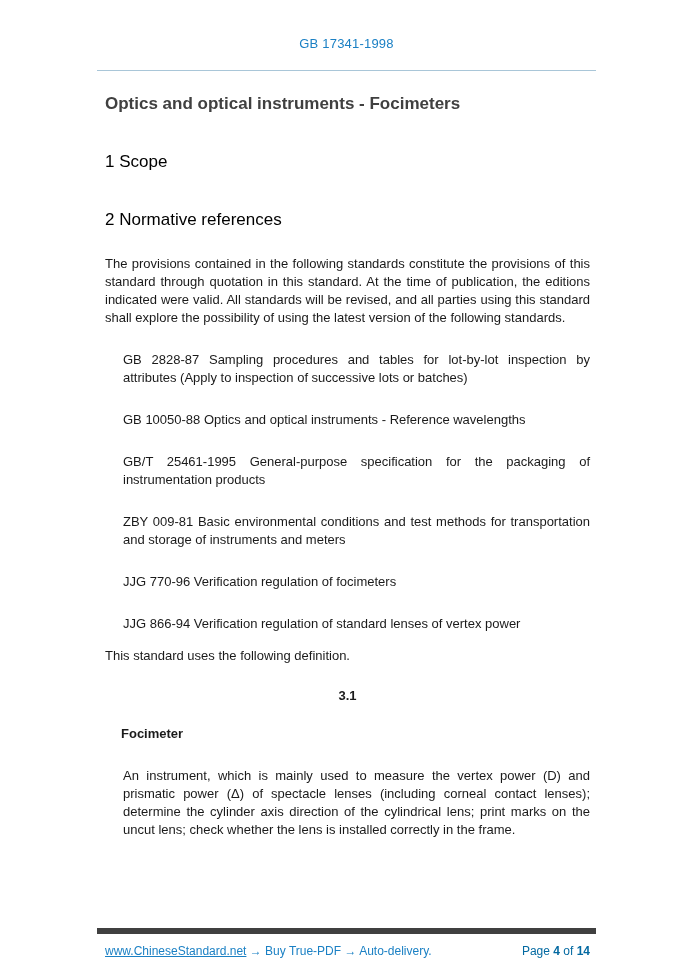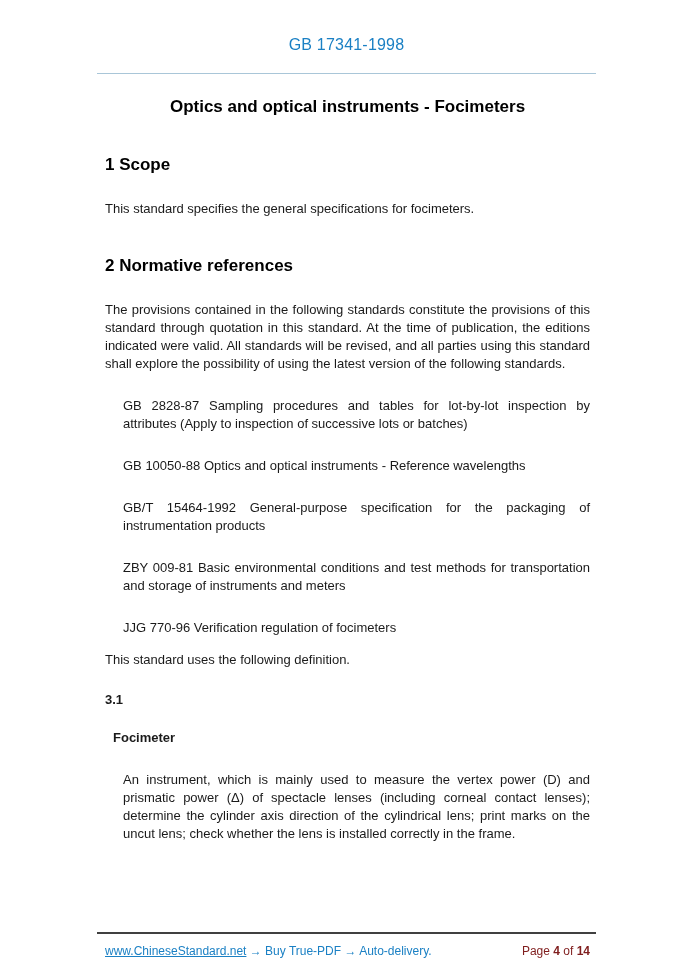--- a/index.html
+++ b/index.html
@@ -14,108 +14,109 @@
   .page {
     width: 693px;
     height: 980px;
     background: #ffffff;
     position: relative;
     overflow: hidden;
   }
   .doc-header { padding-top: 36px; text-align: center; }
   .doc-number {
     color: #1b80c4;
-    font-size: 16px;
+    font-size: 13px;
     letter-spacing: 0.2px;
   }
   .rule {
     border: none;
     border-top: 1px solid #a9c6d8;
     margin: 19px 97px 0 97px;
     height: 0;
   }
   .content { padding: 0 103px 0 105px; }
   .title {
-    text-align: center;
+    text-align: left;
     font-size: 17px;
     font-weight: bold;
-    color: #000000;
+    color: #404040;
     margin-top: 23px;
   }
   h2.section-heading {
     font-size: 17px;
-    font-weight: bold;
+    font-weight: normal;
     color: #000000;
     margin: 38px 0 25px 0;
   }
   p {
     font-size: 13px;
     line-height: 18px;
     margin-top: 14px;
     color: #1a1a1a;
   }
   p.justify { text-align: justify; }
   p.ref {
     margin-left: 18px;
     margin-top: 24px;
   }
   p.subnum {
     font-weight: bold;
     margin-top: 22px;
+    text-align: center;
   }
   p.term {
     font-weight: bold;
-    margin-left: 8px;
+    margin-left: 16px;
     margin-top: 20px;
   }
   .doc-footer {
     position: absolute;
     left: 97px;
     right: 97px;
     bottom: 22px;
-    border-top: 2px solid #404040;
+    border-top: 6px solid #404040;
     padding: 10px 6px 0 8px;
     display: flex;
     justify-content: space-between;
     align-items: flex-end;
     font-size: 12px;
   }
   .footer-left { color: #1b80c4; }
   .footer-link {
     color: #1b80c4;
     text-decoration: underline;
     cursor: pointer;
   }
   .footer-text { color: #1b80c4; }
-  .footer-right { color: #7f1d1d; }
+  .footer-right { color: #0369a1; }
   .footer-right .bold { font-weight: bold; }
 </style>
 </head>
 <body>
 
 <div class="page">
 
   <div class="doc-header">
     <div class="doc-number">GB 17341-1998</div>
     <div class="rule"></div>
   </div>
 
   <div class="content">
     <h1 class="title">Optics and optical instruments - Focimeters</h1>
 
     <h2 class="section-heading">1 Scope</h2>
-    <p>This standard specifies the general specifications for focimeters.</p>
 
     <h2 class="section-heading">2 Normative references</h2>
     <p class="justify">The provisions contained in the following standards constitute the provisions of this standard through quotation in this standard. At the time of publication, the editions indicated were valid. All standards will be revised, and all parties using this standard shall explore the possibility of using the latest version of the following standards.</p>
     <p class="ref justify">GB 2828-87 Sampling procedures and tables for lot-by-lot inspection by attributes (Apply to inspection of successive lots or batches)</p>
     <p class="ref justify">GB 10050-88 Optics and optical instruments - Reference wavelengths</p>
-    <p class="ref justify">GB/T 15464-1992 General-purpose specification for the packaging of instrumentation products</p>
+    <p class="ref justify">GB/T 25461-1995 General-purpose specification for the packaging of instrumentation products</p>
     <p class="ref justify">ZBY 009-81 Basic environmental conditions and test methods for transportation and storage of instruments and meters</p>
     <p class="ref justify">JJG 770-96 Verification regulation of focimeters</p>
+    <p class="ref justify">JJG 866-94 Verification regulation of standard lenses of vertex power</p>
 
     <p>This standard uses the following definition.</p>
     <p class="subnum">3.1</p>
     <p class="term">Focimeter</p>
     <p class="ref justify">An instrument, which is mainly used to measure the vertex power (D) and prismatic power (Δ) of spectacle lenses (including corneal contact lenses); determine the cylinder axis direction of the cylindrical lens; print marks on the uncut lens; check whether the lens is installed correctly in the frame.</p>
   </div>
 
   <div class="doc-footer">
     <div class="footer-left">
       <a href="#" class="footer-link">www.ChineseStandard.net</a>

